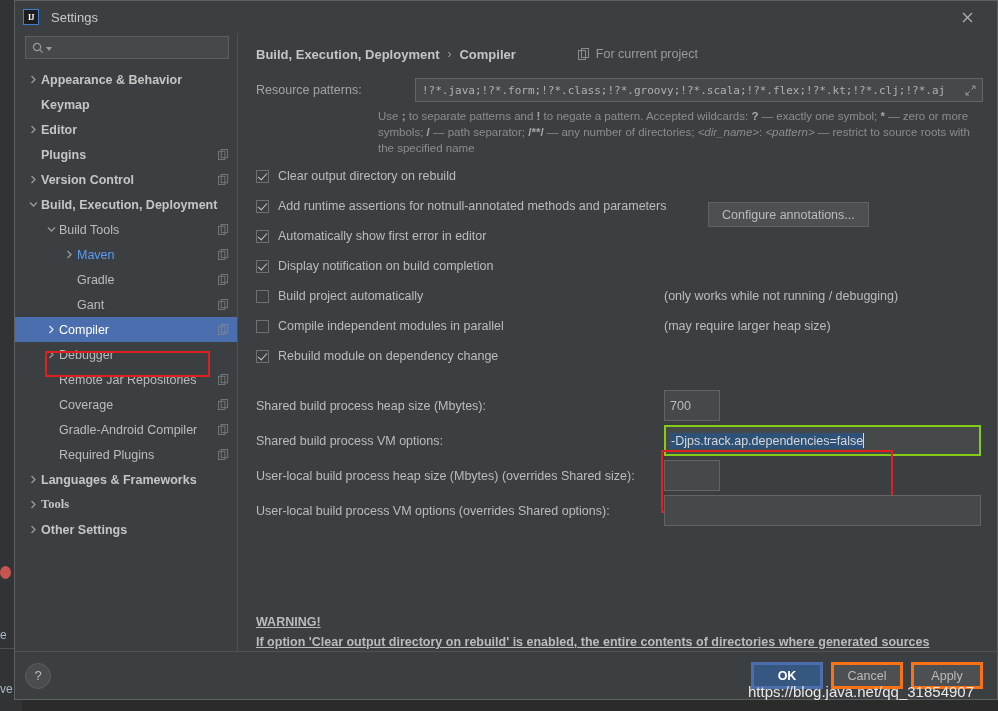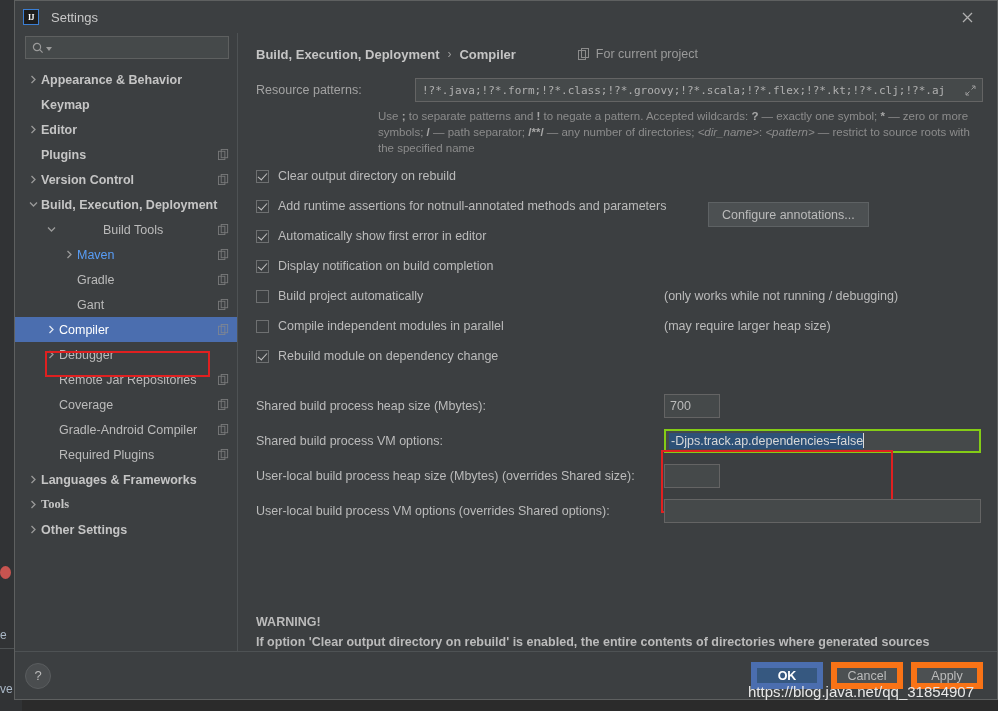--- a/index.html
+++ b/index.html
@@ -392,21 +392,21 @@
     position: relative;
   }
   .field-label {
     font-size: 12.5px;
     color: #bbbbbb;
     white-space: nowrap;
   }
   .field-input {
     position: absolute;
     left: 408px;
-    height: 24px;
+    height: 31px;
     background: #45494a;
     border: 1px solid #646464;
     box-sizing: border-box;
     display: flex;
     align-items: center;
     padding: 0 5px;
     font-size: 12.5px;
     color: #bbbbbb;
   }
   #shared-heap-input { width: 56px; }
@@ -442,20 +442,21 @@
     box-sizing: border-box;
     pointer-events: none;
   }
 
   
   #warning-block {
     position: absolute;
     left: 18px;
     top: 582px;
     max-width: 720px;
+    text-decoration: underline;
   }
   #warning-title {
     font-size: 12.5px;
     font-weight: bold;
     color: #bbbbbb;
     margin-bottom: 3px;
   }
   #warning-text {
     font-size: 12.5px;
     font-weight: bold;
@@ -488,21 +489,21 @@
     cursor: pointer;
   }
   #footer-buttons {
     margin-left: auto;
     display: flex;
     gap: 8px;
   }
   .footer-button {
     min-width: 72px;
     height: 27px;
-    border: 6px solid #f97316;
+    border: 3px solid #f97316;
     box-sizing: border-box;
     background: #4c5052;
     color: #bbbbbb;
     font-size: 12.5px;
     font-family: "Liberation Sans", sans-serif;
     cursor: pointer;
     display: flex;
     align-items: center;
     justify-content: center;
   }
@@ -612,21 +613,21 @@
             </span>
           </div>
           <div class="tree-node bold" style="padding-left: 10px;">
             <span class="tree-arrow">
               <svg width="9" height="9" viewBox="0 0 9 9">
                 <path d="M1 2.5 L4.5 6 L8 2.5" stroke="#9a9a9a" stroke-width="1.3" fill="none"></path>
               </svg>
             </span>
             <span class="tree-label">Build, Execution, Deployment</span>
           </div>
-          <div class="tree-node" style="padding-left: 28px; gap: 44px;">
+          <div class="tree-node" style="padding-left: 28px;">
             <span class="tree-arrow">
               <svg width="9" height="9" viewBox="0 0 9 9">
                 <path d="M1 2.5 L4.5 6 L8 2.5" stroke="#9a9a9a" stroke-width="1.3" fill="none"></path>
               </svg>
             </span>
             <span class="tree-label">Build Tools</span>
             <span class="tree-copy-icon">
               <svg width="11" height="11" viewBox="0 0 12 12">
                 <rect x="0.5" y="2.5" width="7" height="9" stroke="#8c8c8c" stroke-width="1" fill="none"></rect>
                 <rect x="3.5" y="0.5" width="7" height="9" stroke="#8c8c8c" stroke-width="1" fill="none"></rect>

